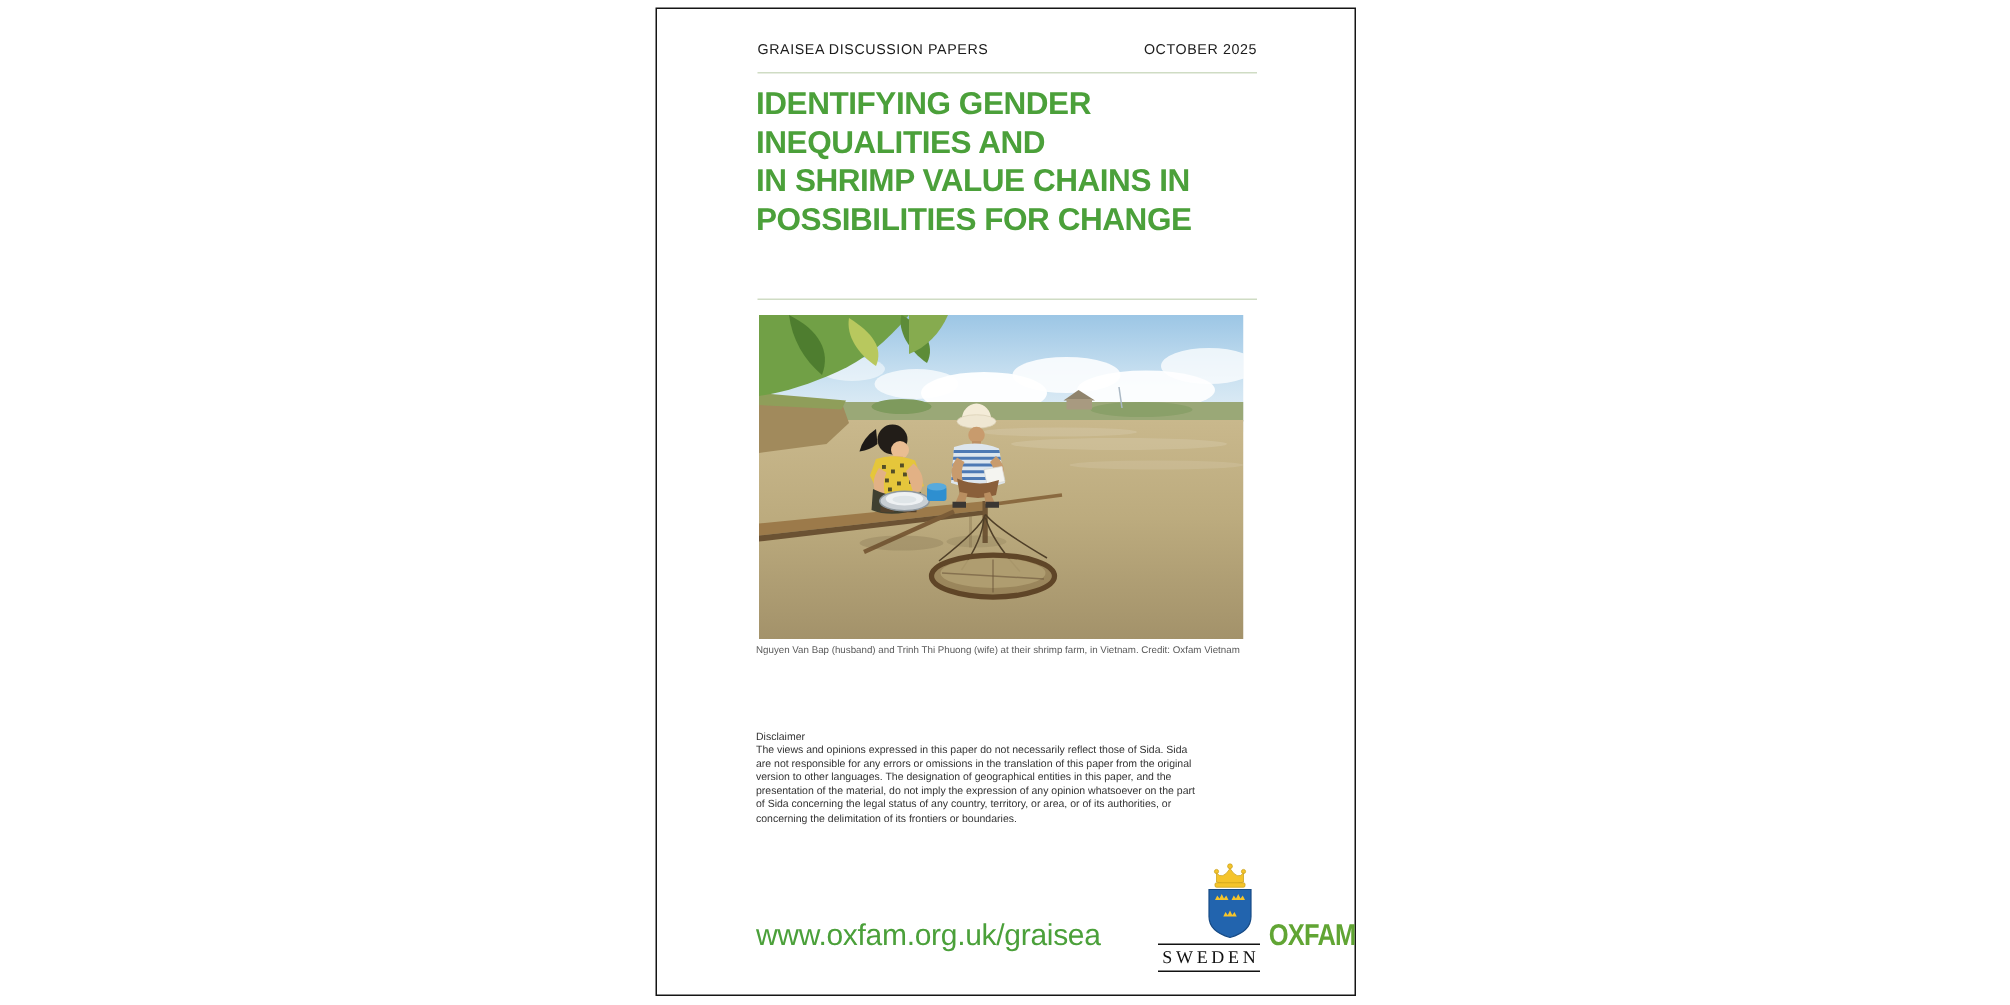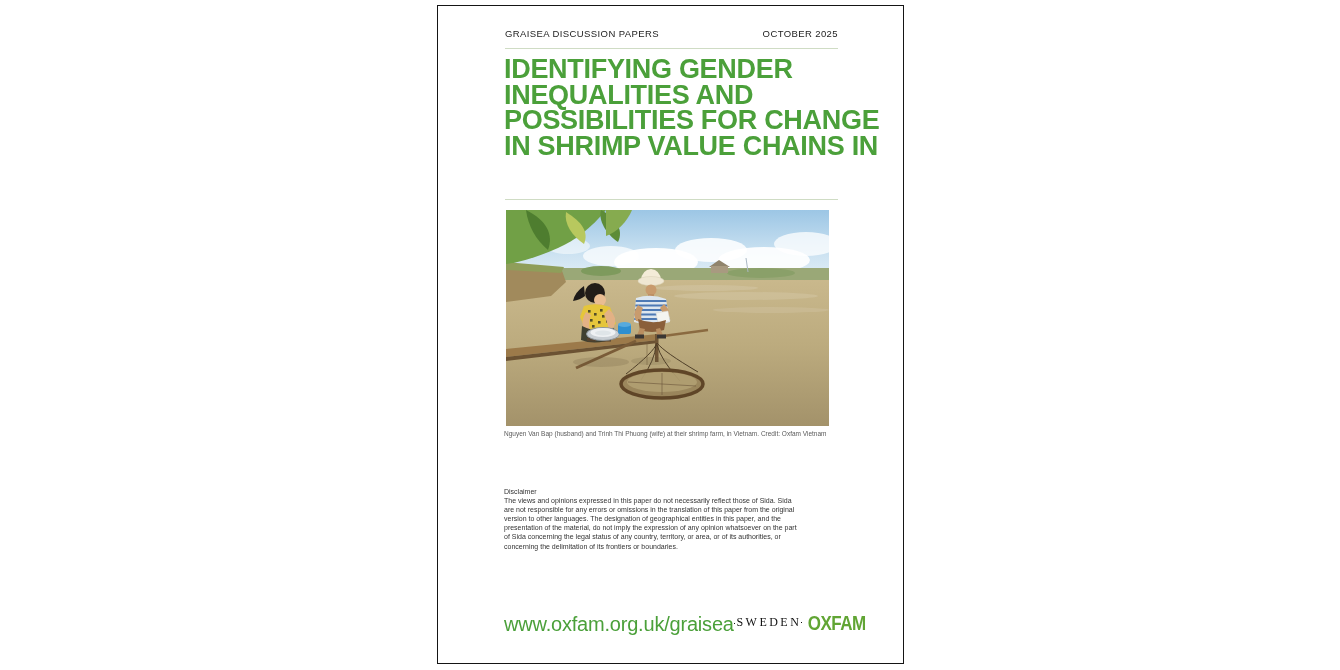--- a/index.html
+++ b/index.html
@@ -14,41 +14,41 @@
                 display:flex; justify-content:space-between;
                 font-size:9.5px; letter-spacing:.4px; color:#1c1c1c;text-align:center; }
 
   .rule { position:absolute; left:67px; right:65px; height:0;
           border-top:1.5px solid var(--rule-green, #cfdcc4); }
   .rule-1 { top:42px; }
   .rule-2 { top:193px; }
 
   .title { position:absolute; left:66px; right:55px; top:51px;
            color:var(--title-green, #4BA03A);
-           font-size:27px; font-weight:bold; line-height:25.6px;
+           font-size:21px; font-weight:bold; line-height:25.6px;
            letter-spacing:-0.3px; white-space:nowrap; }
 
   .photo { position:absolute; left:68px; top:204px; width:323px; height:216px; }
   .photo svg { display:block; width:323px; height:216px; }
 
   .caption { position:absolute; left:66px; top:424px; font-size:6.5px;
              color:#5a5a5a; white-space:nowrap; }
 
   .disclaimer { position:absolute; left:66px; top:481px; font-size:7px;
                 line-height:9.1px; color:#333; }
   .disclaimer div { white-space:nowrap; }
 
   .footer { position:absolute; left:66px; right:64px; top:566px; height:76px;
             display:flex; justify-content:space-between; align-items:flex-end; }
   .url { color:var(--title-green, #4BA03A); font-size:20px; letter-spacing:-0.2px;
          margin-bottom:12px; cursor:pointer; }
 
   .logos { display:flex; align-items:flex-end; gap:6px; }
 
-  .sweden-logo { width:68px; display:flex; flex-direction:row; align-items:center; }
+  .sweden-logo { width:68px; display:flex; flex-direction:column; align-items:flex-end;margin-left:38px; }
   .sweden-lines { width:68px; border-top:1.5px solid #111; margin-top:2px; }
   .sweden-word { font-family:"Liberation Serif", serif; font-size:12px; color:#111;
                  letter-spacing:2.5px; padding:1px 0 1px 2px; }
 
   .oxfam-logo { width:58px; display:flex; align-items:center; }
   .oxfam-word { color:var(--oxfam-green, #61A534); font-weight:800; font-size:17px;
                 letter-spacing:-0.5px; transform:scaleY(1.18); transform-origin:bottom;
                 margin-top:1px; }
 </style>
 </head>
@@ -60,22 +60,22 @@
     <div class="header-row">
       <span>GRAISEA DISCUSSION PAPERS</span>
       <span>OCTOBER 2025</span>
     </div>
 
     <div class="rule rule-1"></div>
 
     <div class="title">
       <div>IDENTIFYING GENDER</div>
       <div>INEQUALITIES AND</div>
+      <div>IN SHRIMP VALUE CHAINS IN</div>
       <div>POSSIBILITIES FOR CHANGE</div>
-      <div>IN SHRIMP VALUE CHAINS IN</div>
     </div>
 
     <div class="rule rule-2"></div>
 
     <div class="photo">
       <svg viewBox="0 0 323 216">
         <defs>
           <linearGradient id="sky" x1="0" y1="0" x2="0" y2="1">
             <stop offset="0" stop-color="#9cc6e5"></stop>
             <stop offset="0.6" stop-color="#cfe4f2"></stop>

